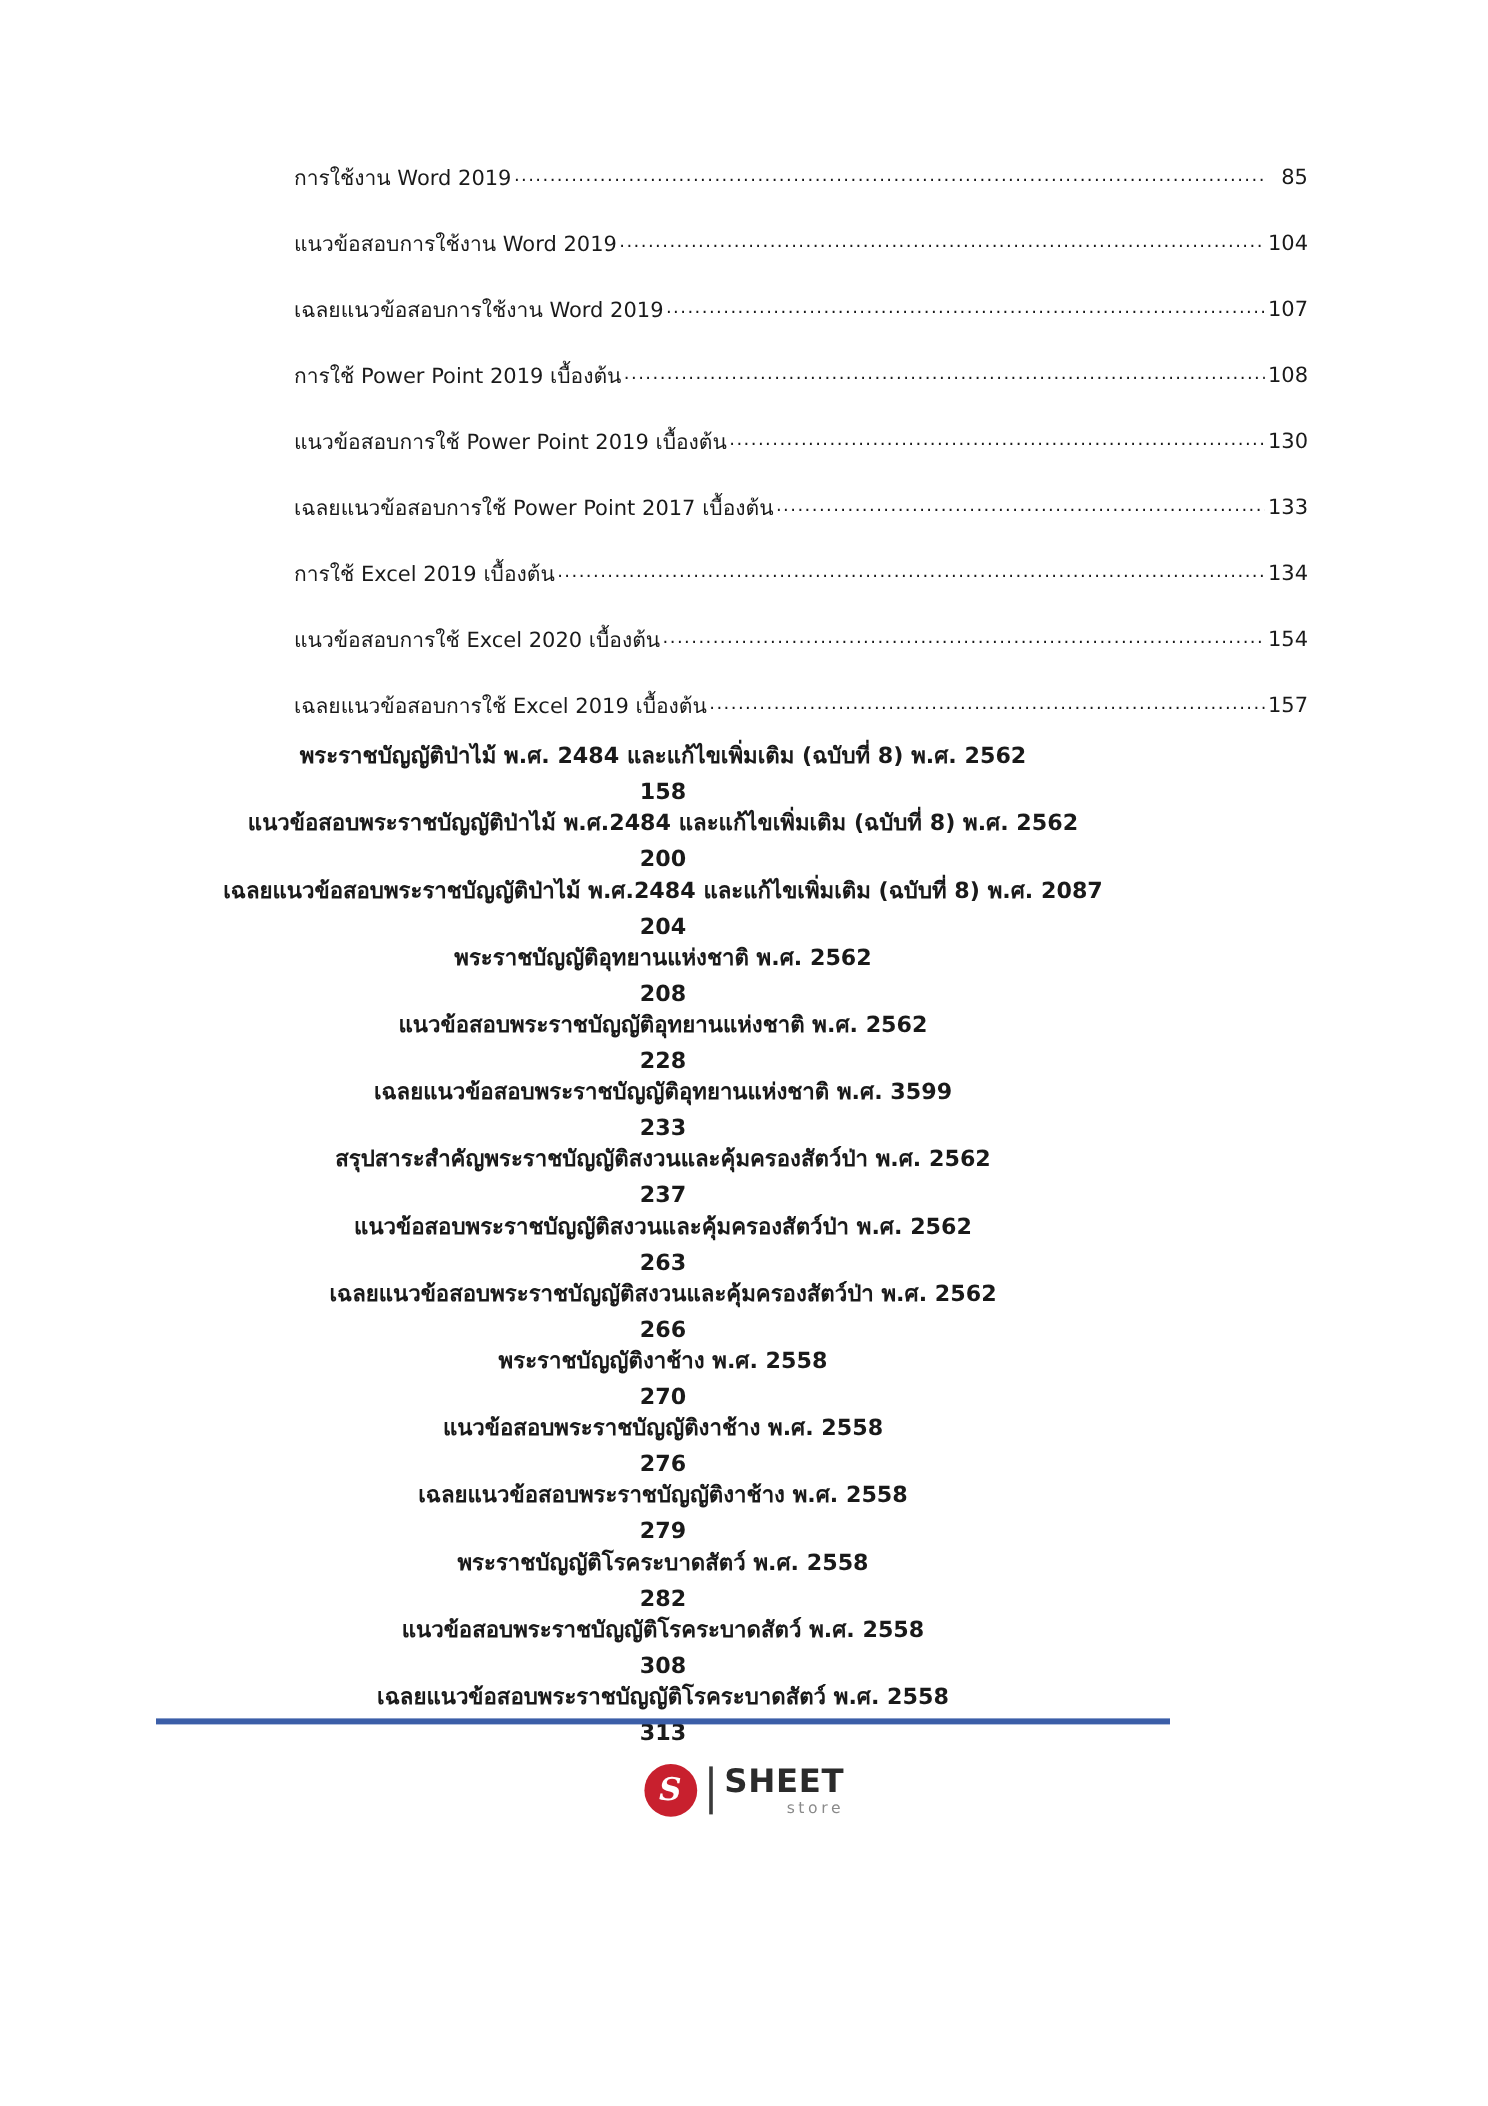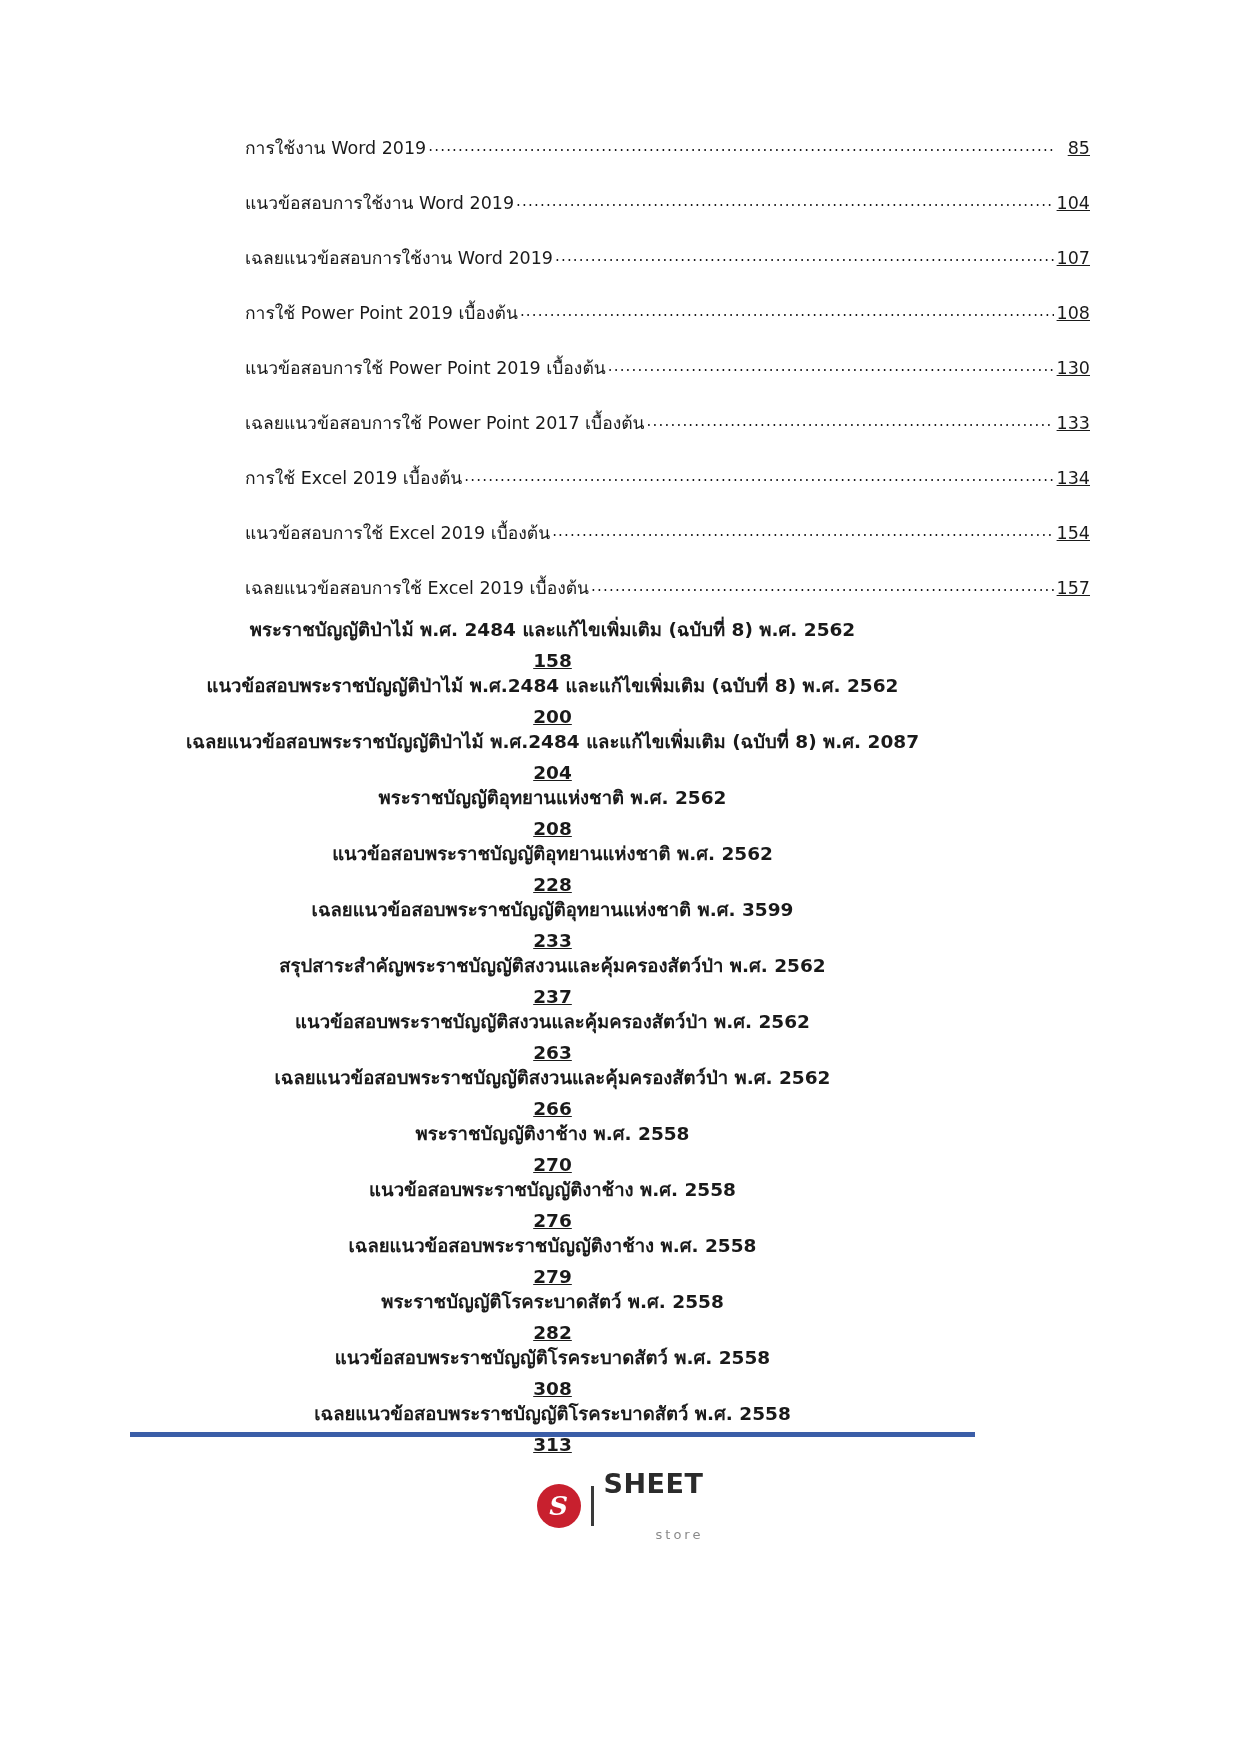--- a/index.html
+++ b/index.html
@@ -40,21 +40,20 @@
     letter-spacing: 1.2px;
     font-size: 15px;
     position: relative;
     top: -2px;
   }
   .toc-row .page-no {
     flex: 0 0 auto;
     text-align: right;
     color: #1a1a1a;
     min-width: 34px;
-    text-decoration: underline;
   }
 
   
   .lvl1 {
     padding-left: 115px;
     font-size: 17.5px;
     height: 55px;
   }
   .lvl1 .label { font-weight: 400; }
   .lvl1 .page-no { font-weight: 400; }
@@ -106,21 +105,20 @@
   .logo-divider {
     width: 3px;
     height: 40px;
     background: #3a3a3a;
     margin: 0 10px;
   }
   .logo-text {
     display: flex;
     flex-direction: column;
     line-height: 1;
-    gap: 28px;
   }
   .logo-title {
     font-size: 27px;
     font-weight: 700;
     color: #2b2b2b;
     letter-spacing: 0.5px;
   }
   .logo-sub {
     font-size: 13px;
     color: #8a8a8a;
@@ -164,21 +162,21 @@
         <span class="label">เฉลยแนวข้อสอบการใช้ Power Point 2017 เบื้องต้น</span>
         <span class="dots">.......................................................................................................................................................................................................</span>
         <span class="page-no">133</span>
       </div>
       <div class="toc-row lvl1">
         <span class="label">การใช้ Excel 2019 เบื้องต้น</span>
         <span class="dots">.......................................................................................................................................................................................................</span>
         <span class="page-no">134</span>
       </div>
       <div class="toc-row lvl1">
-        <span class="label">แนวข้อสอบการใช้ Excel 2019 เบื้องต้น</span>
+        <span class="label">แนวข้อสอบการใช้ Excel 2020 เบื้องต้น</span>
         <span class="dots">.......................................................................................................................................................................................................</span>
         <span class="page-no">154</span>
       </div>
       <div class="toc-row lvl1">
         <span class="label">เฉลยแนวข้อสอบการใช้ Excel 2019 เบื้องต้น</span>
         <span class="dots">.......................................................................................................................................................................................................</span>
         <span class="page-no">157</span>
       </div>
       <div class="toc-row lvl0">
         <span class="label">พระราชบัญญัติป่าไม้ พ.ศ. 2484 และแก้ไขเพิ่มเติม (ฉบับที่ 8) พ.ศ. 2562</span>

